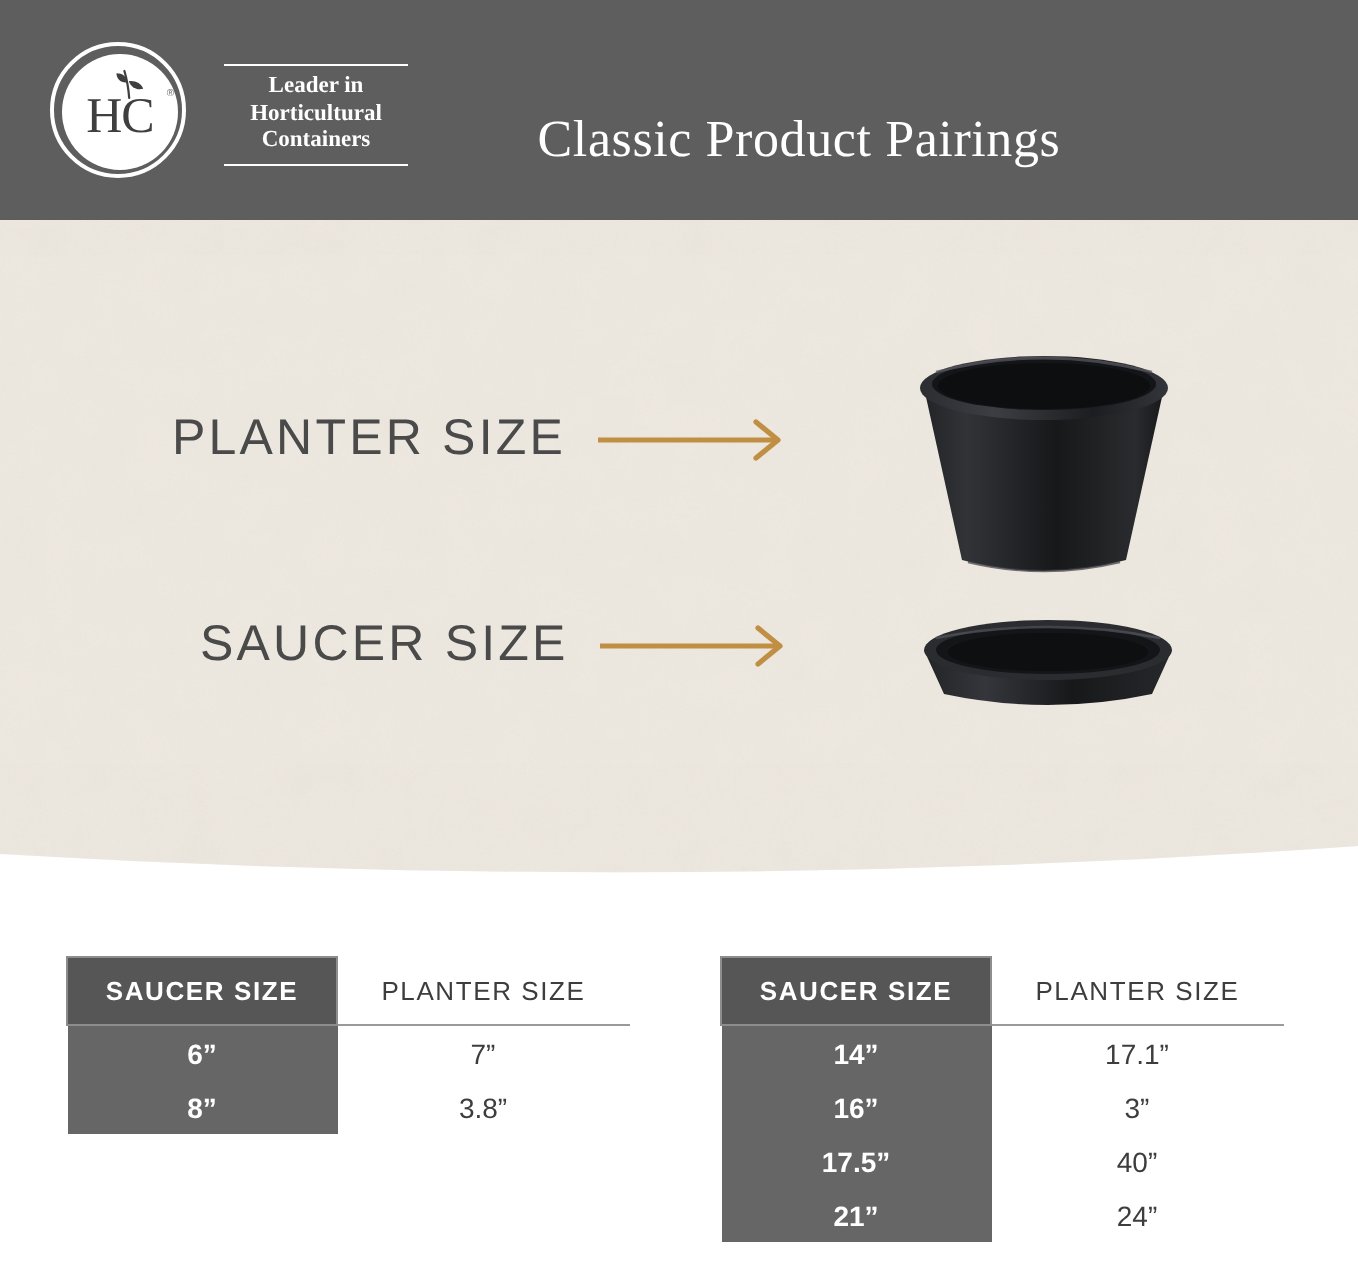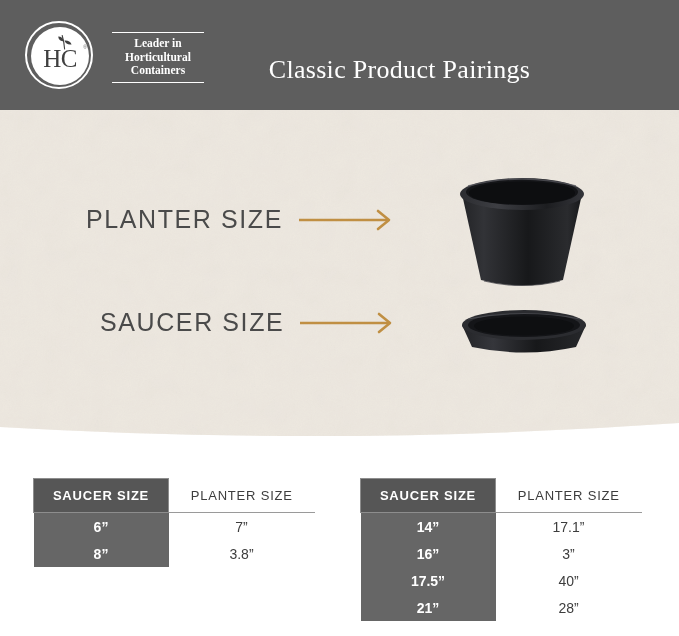--- a/index.html
+++ b/index.html
@@ -400,19 +400,19 @@
         <tr>
           <td class="v-saucer">16”</td>
           <td class="v-planter">3”</td>
         </tr>
         <tr>
           <td class="v-saucer">17.5”</td>
           <td class="v-planter">40”</td>
         </tr>
         <tr>
           <td class="v-saucer">21”</td>
-          <td class="v-planter">28”</td>
+          <td class="v-planter">24”</td>
         </tr>
       </tbody>
     </table>
   </div>
 
 </div>
 
 </body></html>

